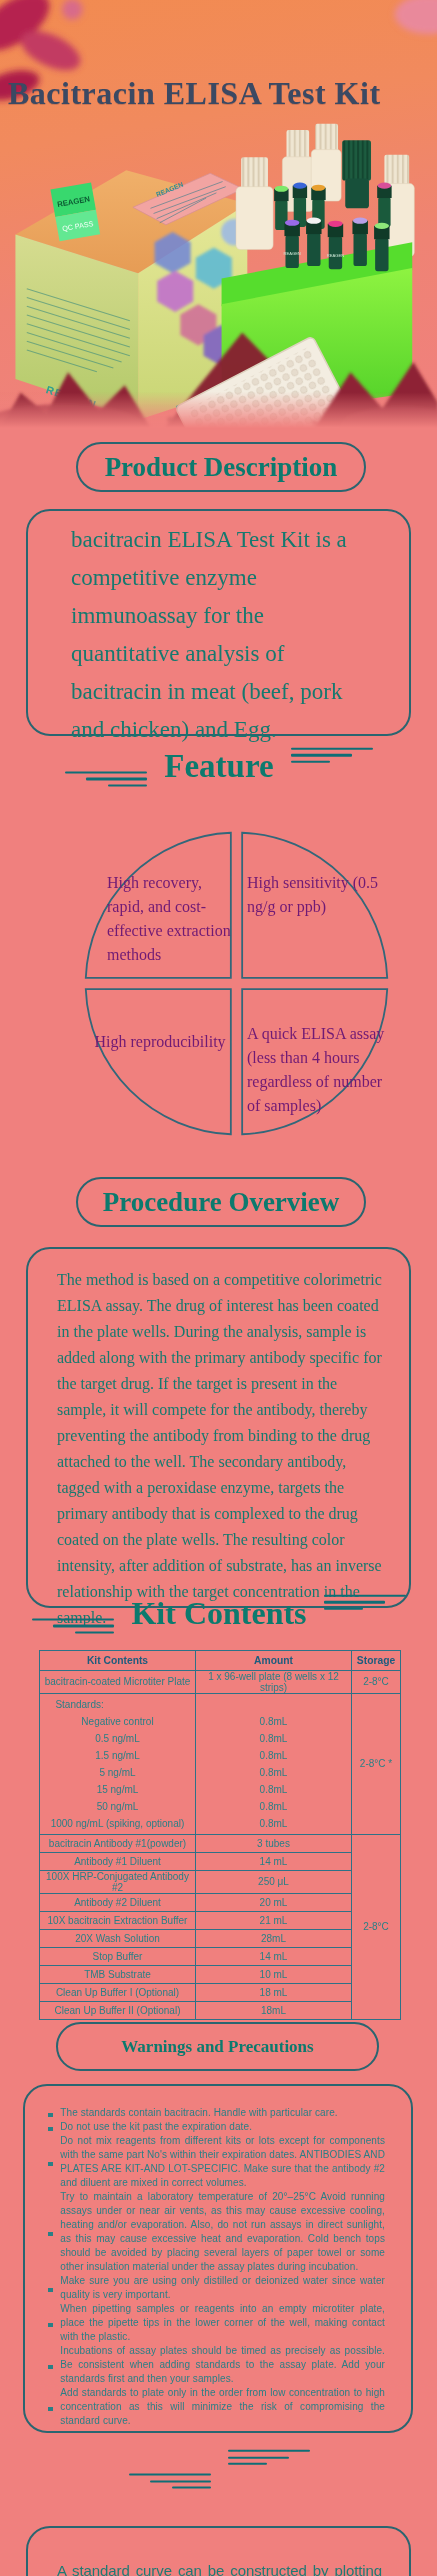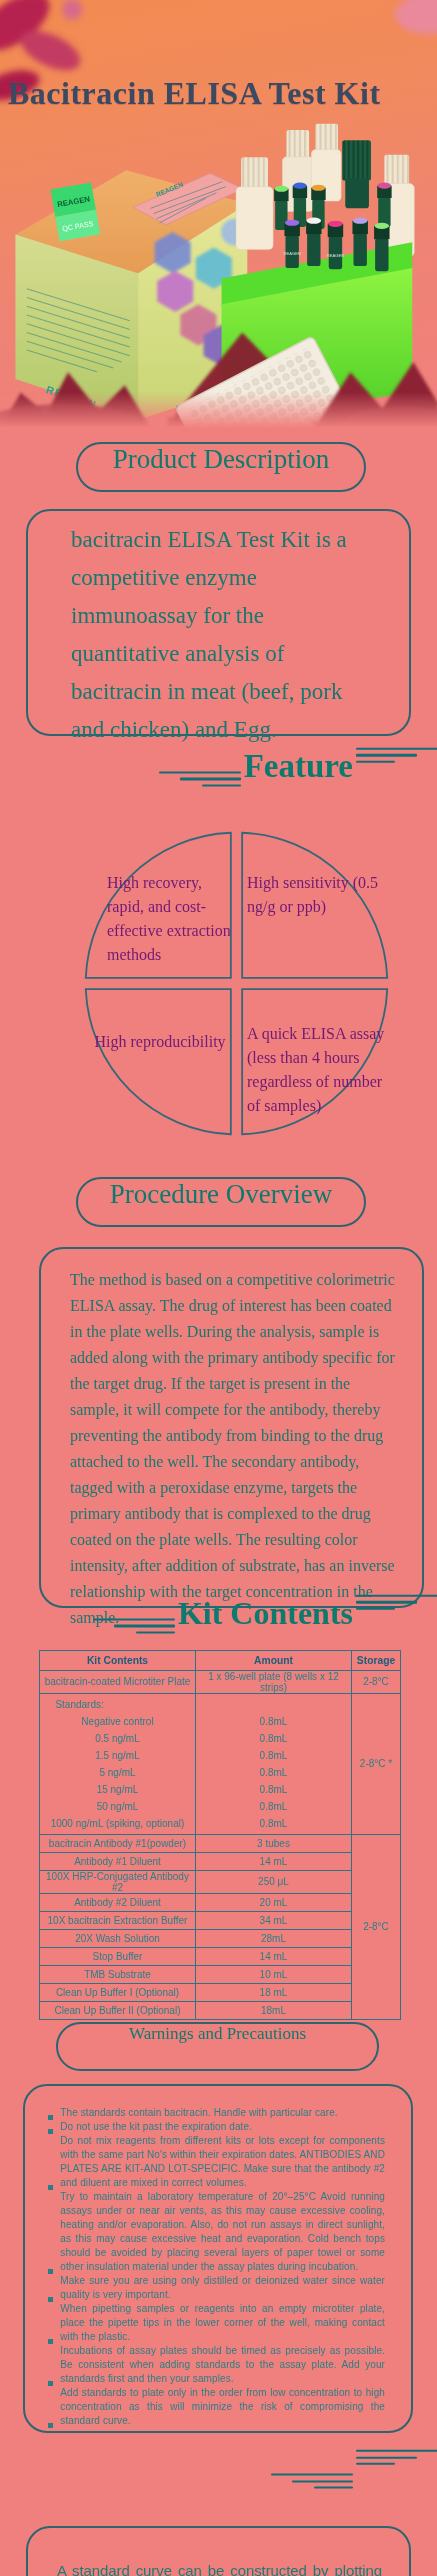--- a/index.html
+++ b/index.html
@@ -8,46 +8,46 @@
   
   .photo{position:absolute;top:0;left:0;width:438px;height:428px;overflow:hidden;
          background:linear-gradient(170deg,#f28b50 0%,#f18a5e 30%,#ef8374 62%,#f0807e 100%)}
   .photo::after{content:"";position:absolute;left:0;bottom:0;width:100%;height:36px;
          background:linear-gradient(180deg,rgba(240,128,126,0),#f0807e)}
   .photo h1{position:absolute;top:68px;left:0;width:100%;margin:8px;text-align:left;
          font:bold 32px/1.1 "Liberation Serif","DejaVu Serif",serif;color:#3b4963;letter-spacing:0.5px;
          text-shadow:0 0.5px 0 rgba(90,60,60,.25)}
   .photo svg{position:absolute;top:0;left:0}
   
-  .pill{position:absolute;display:flex;justify-content:center;
+  .pill{position:absolute;display:flex;align-items:center;justify-content:center;
         border:2.1px solid #2a6570;border-radius:36px;color:#0c7a6e;
-        font-family:"Liberation Serif","DejaVu Serif",serif;font-weight:normal;background:transparent}
+        font-family:"Liberation Serif","DejaVu Serif",serif;font-weight:bold;background:transparent}
   #pill-pd{left:76px;top:442px;width:286px;height:46px;font-size:27px}
   #pill-po{left:76px;top:1177px;width:286px;height:46px;font-size:27px}
   #pill-wp{left:56px;top:2022px;width:319px;height:45px;font-size:17px}
   
-  .flhead{position:absolute;left:0;width:438px;display:flex;justify-content:flex-end;align-items:center;gap:3px}
+  .flhead{position:absolute;left:0;width:438px;display:flex;justify-content:center;align-items:center;gap:17px}
   .flhead h2{margin:0;color:#0c7a6e;font-family:"Liberation Serif","DejaVu Serif",serif;font-weight:bold}
   #fh-feature{top:748px}#fh-feature h2{font-size:33px}
   #fh-kit{top:1595px}#fh-kit h2{font-size:32px}
   #fh-res{top:2461px}#fh-res h2{font-size:29px}
   .fl{display:flex;flex-direction:column;gap:4.6px}
   .fl i{display:block;height:2.1px;background:#0f6e76;border-radius:1px}
   .fl .w1{width:82px}.fl .w2{width:61px}.fl .w3{width:39px}
   .fl-l{align-items:flex-end;transform:translateY(12.4px)}
   .fl-r{align-items:flex-start;transform:translateY(-11.3px)}
   
   .rbox{position:absolute;border:2.1px solid #2a6570;border-radius:24px;box-sizing:border-box}
   #box-desc{left:26px;top:509px;width:385px;height:227px}
   #box-desc .txt{padding:10.3px 34px 0 43px;font:23px/38px "Liberation Serif","DejaVu Serif",serif;color:#16796f}
-  #box-proc{left:39px;top:1247px;width:385px;height:361px}
+  #box-proc{left:26px;top:1247px;width:385px;height:361px}
   #box-proc .txt{padding:17.5px 27px 0 29px;font:16px/26px "Liberation Serif","DejaVu Serif",serif;color:#16796f}
   #box-warn{left:23px;top:2084px;width:390px;height:349px}
   #box-warn .wrap{padding:19.6px 26px 0 23px}
-  .wrow{display:flex;gap:7.7px;align-items:flex-end}
+  .wrow{display:flex;gap:7.7px;align-items:center}
   .wsq{flex:none;width:4.6px;height:4.6px;margin-top:4.6px;background:#2a7f86}
   .wrow p{margin:0;font-size:10px;line-height:14px;color:#2a7f86;text-align:justify;letter-spacing:0.1px}
   #box-res{left:26px;top:2526px;width:385px;height:205px}
   #box-res .res-body{padding:20.6px 27px 0 29px;font-size:15px;line-height:43px;color:#1f7a74;
         text-align:justify;letter-spacing:-0.1px}
   
   #feat-circle{position:absolute;left:76px;top:823px;width:321px;height:321px}
   #feat-circle .q{position:absolute;font:16px/24px "Liberation Serif","DejaVu Serif",serif;color:#701a75}
   .q1{left:31px;top:48px;width:126px}
   .q2{left:171px;top:48px;width:137px}
@@ -341,21 +341,21 @@
   <tr>
         <td>100X HRP-Conjugated Antibody #2</td>
         <td>250 μL</td>
       </tr>
   <tr>
         <td>Antibody #2 Diluent</td>
         <td>20 mL</td>
       </tr>
   <tr>
         <td>10X bacitracin Extraction Buffer</td>
-        <td>34 mL</td>
+        <td>21 mL</td>
       </tr>
   <tr>
         <td>20X Wash Solution</td>
         <td>28mL</td>
       </tr>
   <tr>
         <td>Stop Buffer</td>
         <td>14 mL</td>
       </tr>
   <tr>

